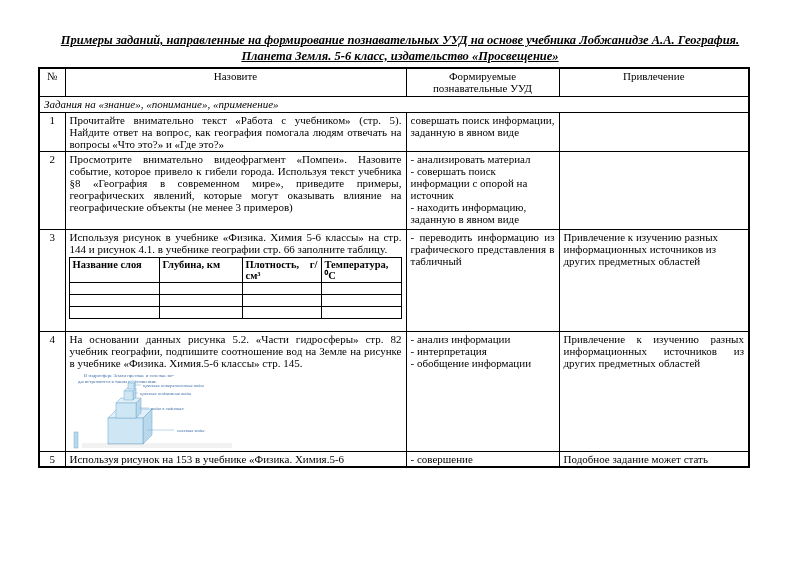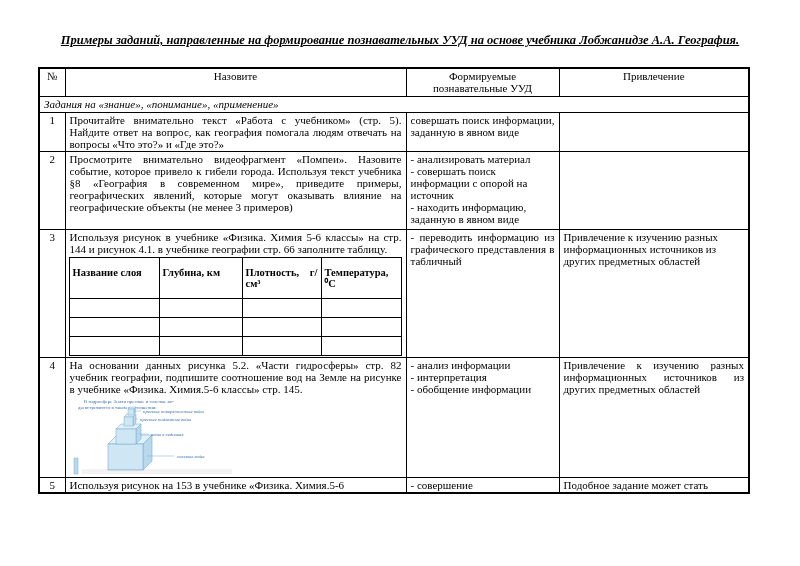--- a/index.html
+++ b/index.html
@@ -56,38 +56,39 @@
   tr.r5 > td { height:15px; border-bottom:2px solid #000; }
 
   
   table.inner {
     border-collapse:collapse; table-layout:fixed;
     width:332px; margin-top:2px; margin-left:-1px;
   }
   table.inner td {
     border:1px solid #000;
     font-size:10.5px; line-height:11px;
-    padding:9px 3px; vertical-align:top;
+    padding:1px 3px; vertical-align:top;
     font-weight:bold;
   }
   table.inner tr.blank td { height:12px; font-weight:normal; }
 
   
   .hydro-fig { position:relative; height:80px; margin-top:1px; }
   .hydro-fig svg { position:absolute; left:2px; top:0; }
   .fig-caption { font-style:normal; }
   .fig-legend  { font-style:italic; }
 </style>
 </head>
 <body>
 
 <div class="sheet">
 
   <div class="doc-title">
     <div>Примеры заданий, направленные на формирование познавательных УУД на основе учебника Лобжанидзе А.А. География.</div>
+    <div>Планета Земля. 5-6 класс, издательство «Просвещение»</div>
   </div>
 
   <table class="main">
     <colgroup>
       <col style="width:26px">
         <col style="width:341px">
         <col style="width:153px">
         <col style="width:190px">
     </colgroup>
     <tbody>

